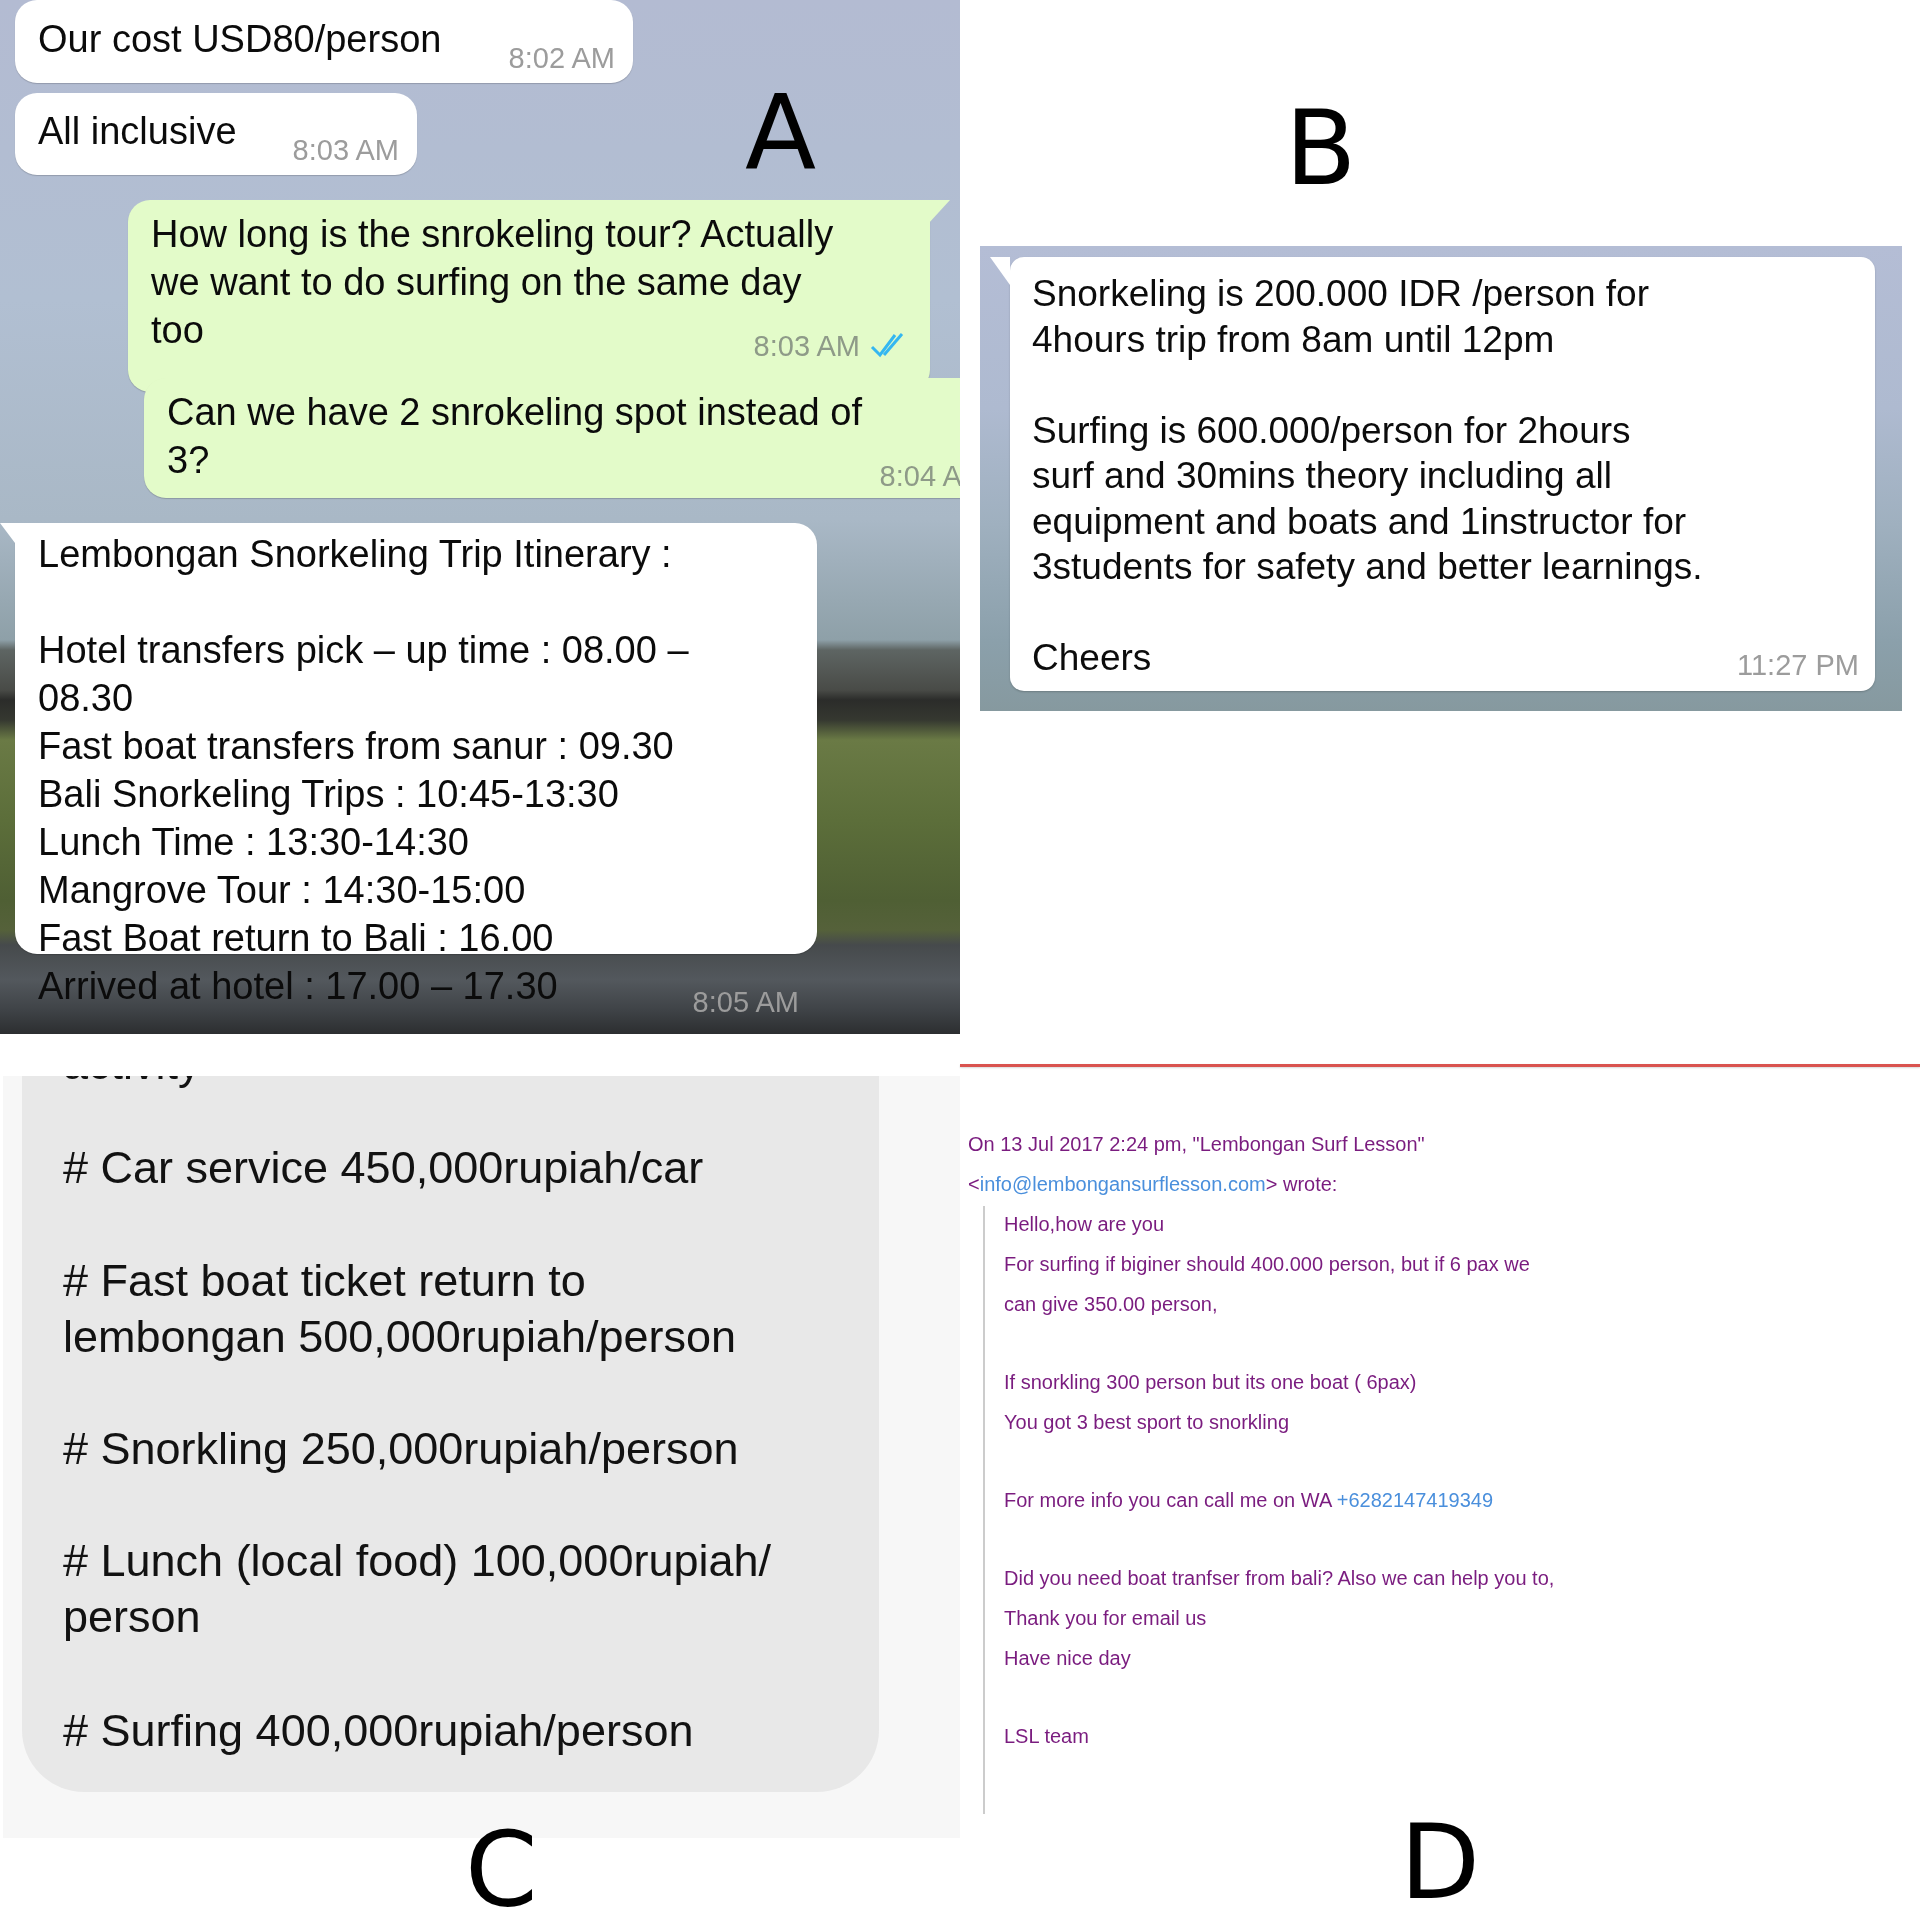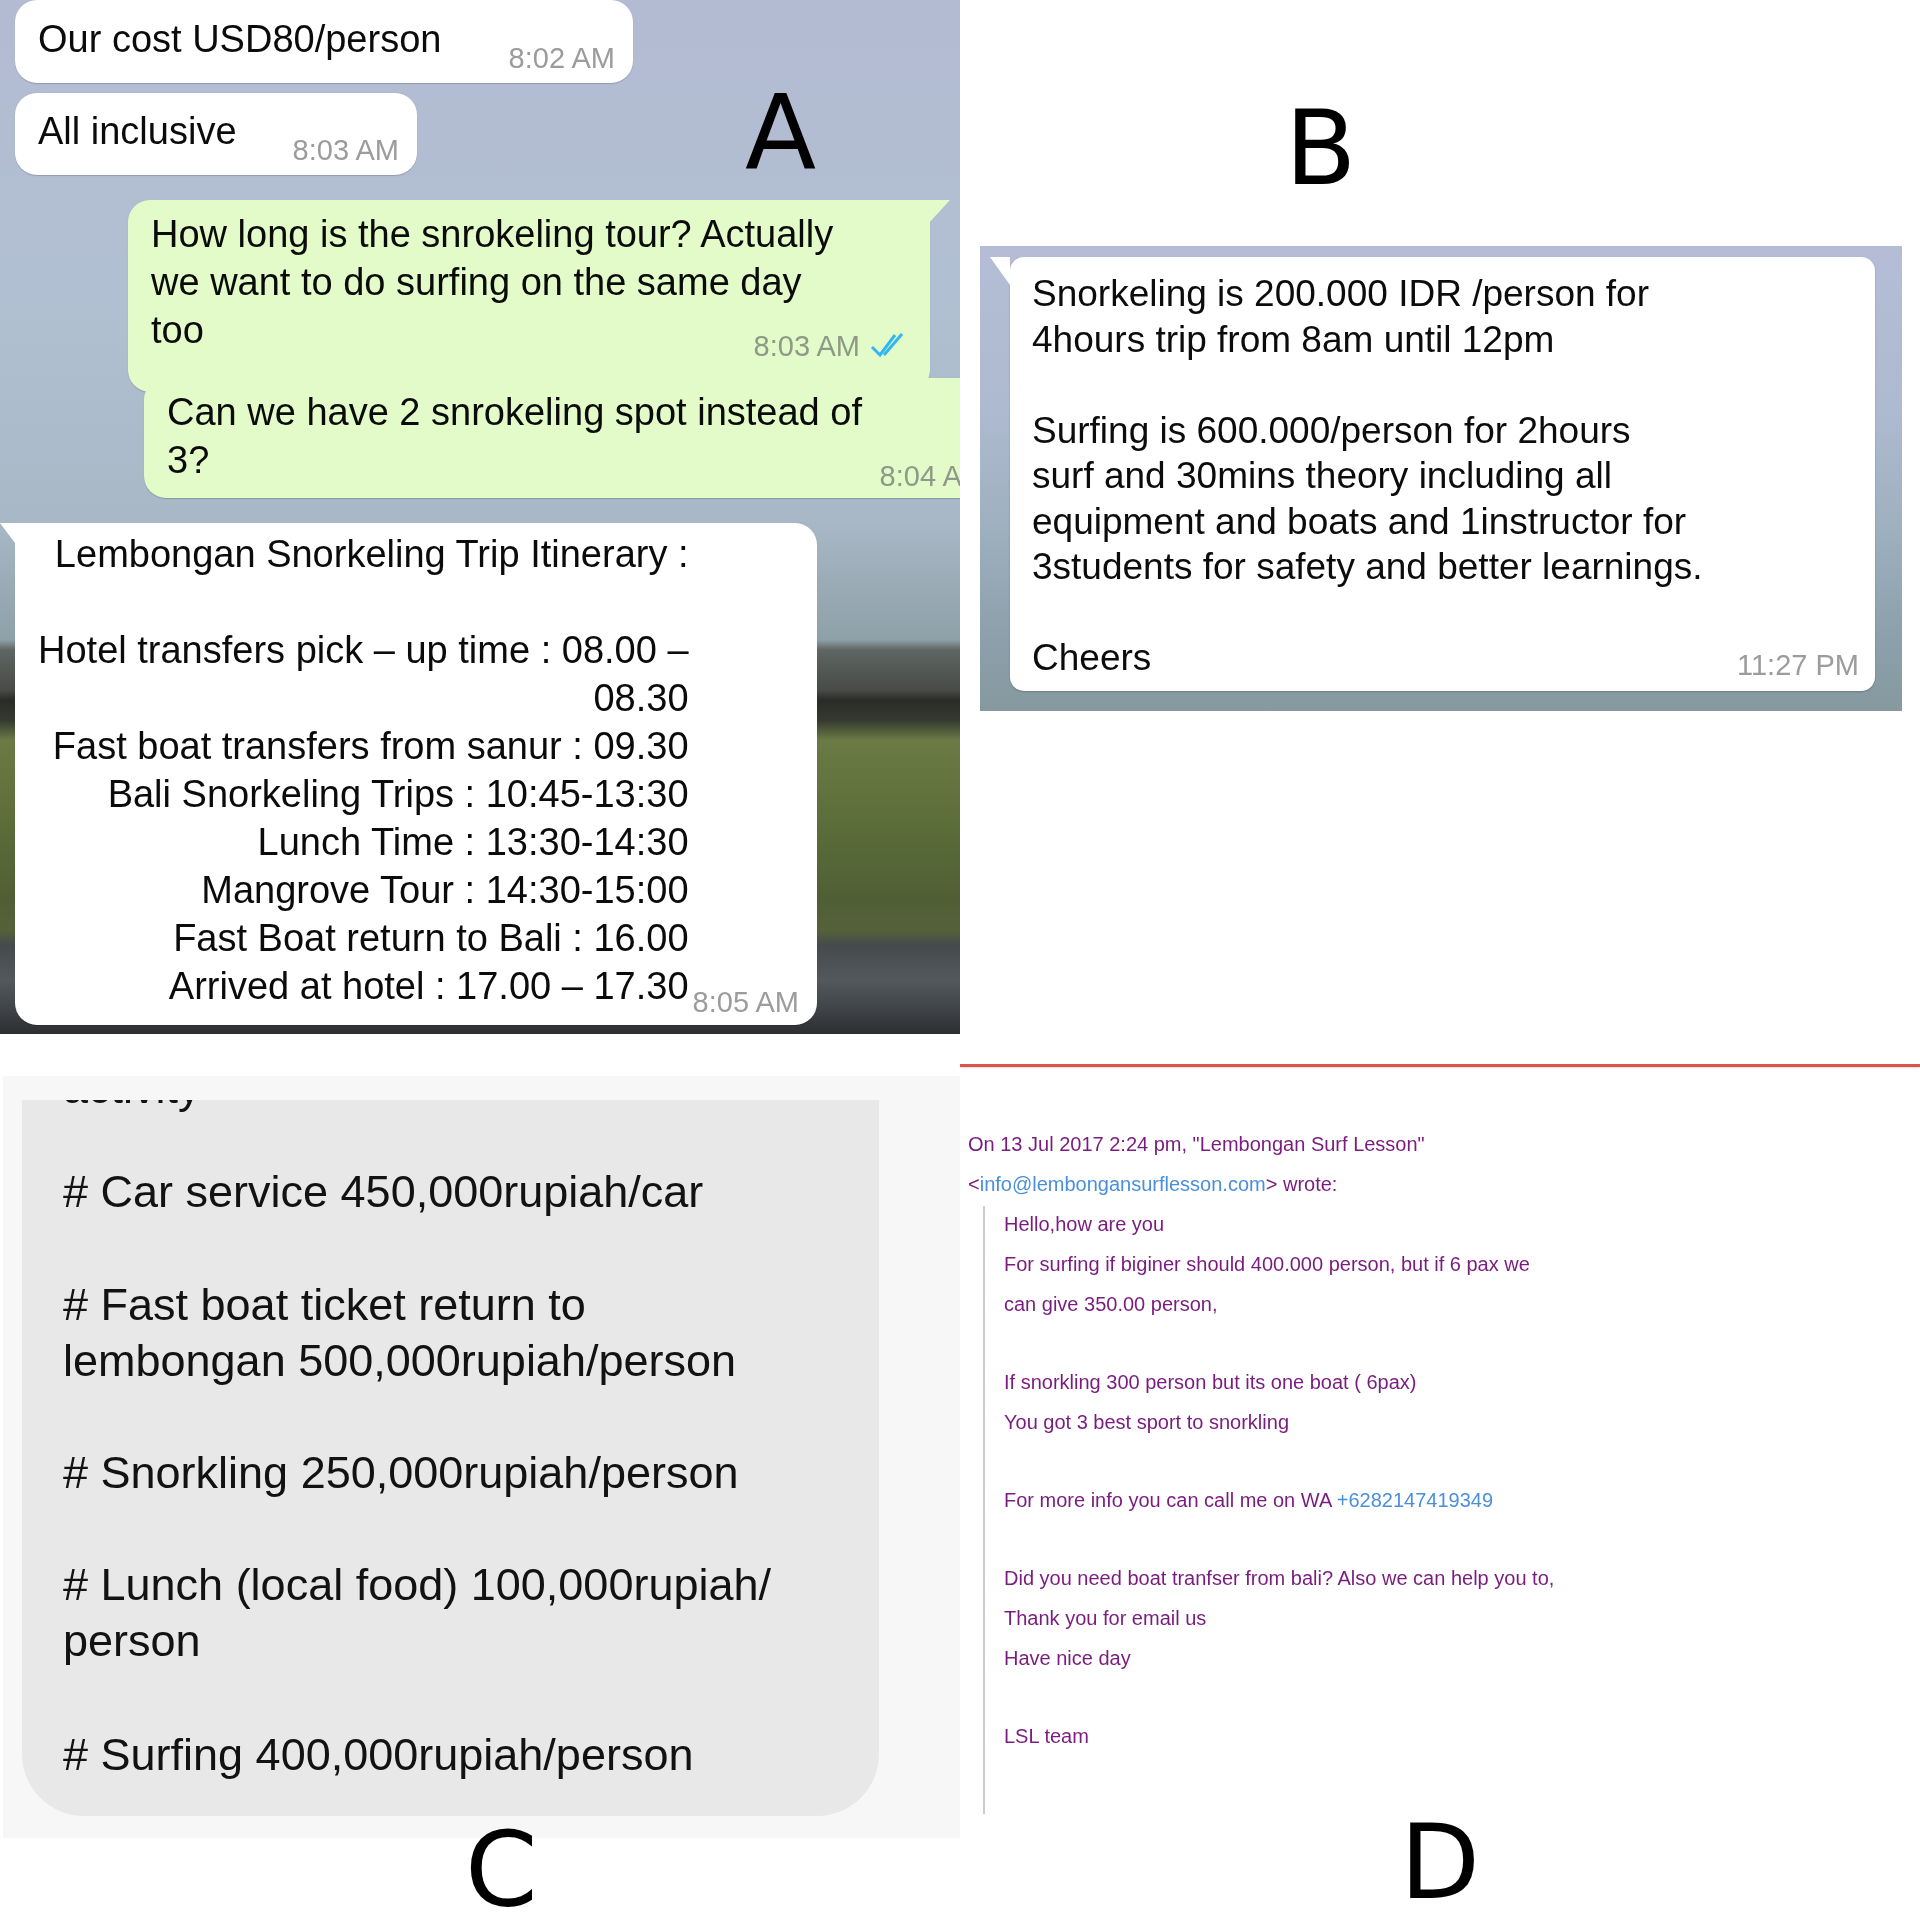--- a/index.html
+++ b/index.html
@@ -31,21 +31,21 @@
   
   #panel-b-bg { position: absolute; left: 980px; top: 246px; width: 922px; height: 465px;
     background: linear-gradient(to bottom, #b4bdd5 0%, #aebad0 35%, #9fb0bf 60%, #8ba0ab 85%, #86999f 100%); }
   .b-bubble { position: absolute; left: 1010px; top: 257px; width: 865px; height: 434px;
     background: #fff; border-radius: 14px; box-shadow: 0 1px 2px rgba(0,0,0,0.2); }
   .b-text { position: absolute; left: 22px; top: 14px; font-size: 37px; line-height: 45.5px; color: #0c0c0c; }
 
   
   #panel-c-bg { position: absolute; left: 3px; top: 1076px; width: 957px; height: 762px; background: #f7f7f7; }
   .c-bubble { position: absolute; left: 22px; top: 1076px; width: 857px; height: 716px;
-    background: #e8e8e8; border-radius: 0 0 62px 62px; overflow: hidden; margin-top: 24px; }
+    background: #e8e8e8; border-radius: 0 0 62px 62px; overflow: hidden; }
   .c-text { position: absolute; left: 41px; font-size: 45px; line-height: 56px; color: #121212; }
 
   
   .d-rule { position: absolute; left: 960px; top: 1064px; width: 960px; height: 3px; background: #d9534f; box-shadow: 0 1px 2px rgba(0,0,0,0.15); }
   .d-text { position: absolute; font-size: 20px; line-height: 40px; color: #7a1c7f; white-space: pre; }
   .d-link { color: #4a8fdc; }
   .d-quote-bar { position: absolute; left: 983px; top: 1206px; width: 2px; height: 608px; background: #cccccc; }
 </style>
 </head>
 <body>
@@ -85,21 +85,21 @@
       <span class="line">3?</span>
     </div>
     <span class="wa-time" style="right:20px; top:74px;">
       <span>8:04 AM</span><span class="ticks"><svg width="40" height="26" viewBox="0 0 40 26">
             <path d="M2 15 L10 23 L25 3" stroke="#34b7f1" stroke-width="3" fill="none"></path>
             <path d="M14 23 L32 2" stroke="#34b7f1" stroke-width="3" fill="none"></path>
           </svg></span>
     </span>
   </div>
 
-  <div class="wa-bubble wa-in" style="left:15px; top:523px; width:802px; height:502px; border-top-left-radius:0;text-align:right;">
+  <div class="wa-bubble wa-in" style="left:15px; top:523px; width:802px; height:431px; border-top-left-radius:0;">
     <div class="tail-in" style="left:-15px; top:0;"></div>
     <div style="position:absolute; left:23px; top:7px;">
       <span class="line">Lembongan Snorkeling Trip Itinerary :</span>
       <span class="line" style="height:48px;"></span>
       <span class="line">Hotel transfers pick – up time : 08.00 –</span>
       <span class="line">08.30</span>
       <span class="line">Fast boat transfers from sanur : 09.30</span>
       <span class="line">Bali Snorkeling Trips : 10:45-13:30</span>
       <span class="line">Lunch Time : 13:30-14:30</span>
       <span class="line">Mangrove Tour : 14:30-15:00</span>

